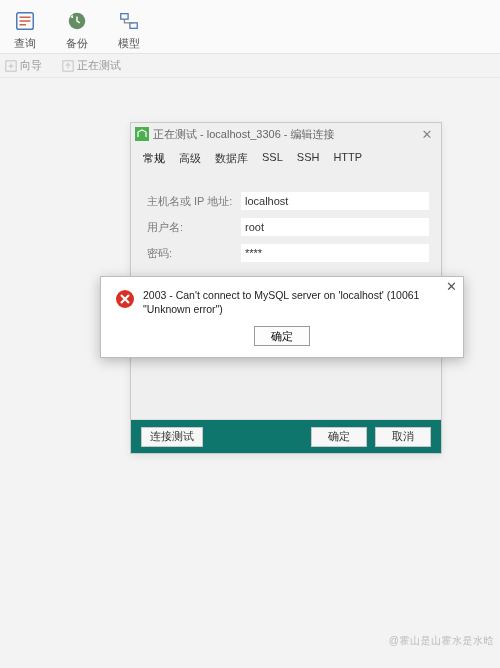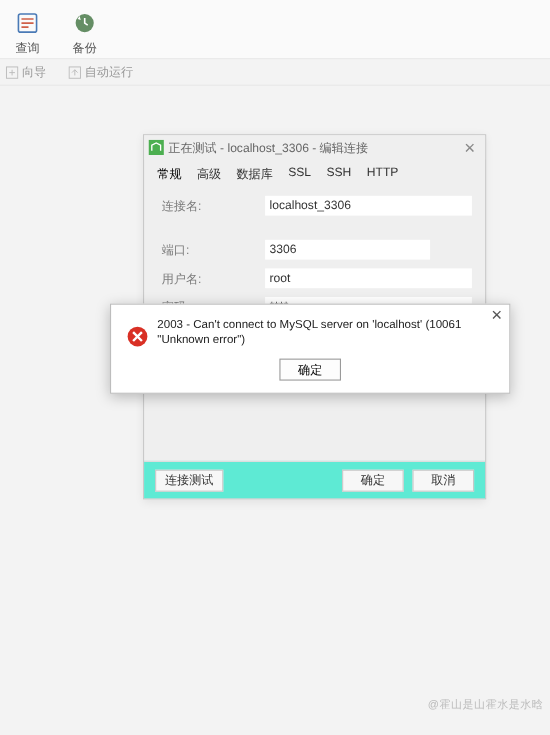--- a/index.html
+++ b/index.html
@@ -27,28 +27,28 @@
   .tab { cursor: pointer; }
   .tab.active { color: #000; }
 
   .form { padding: 4px 12px 0 16px; }
   .form-row { display: flex; align-items: center; height: 26px; gap: 6px; }
   .form-label { width: 88px; font-size: 11px; color: #7a7a7a; }
   .form-input { flex: 1; height: 18px; background: #fff; border: none; font-size: 11px; padding: 0 4px; color: #333; }
   .form-input.short { flex: 0 0 54px; }
   .form-gap { height: 14px; }
 
-  .dlg-footer { position: absolute; bottom: 0; left: 0; right: 0; height: 34px; background: #5eead4; border-top: 1px solid #ddd; display: flex; align-items: center; padding: 0 10px; gap: 8px; }
+  .dlg-footer { position: absolute; bottom: 0; left: 0; right: 0; height: 34px; background: #0f766e; border-top: 1px solid #ddd; display: flex; align-items: center; padding: 0 10px; gap: 8px; }
   .dlg-footer .spacer { flex: 1; }
   .btn { min-width: 56px; height: 20px; background: #f7f7f7; border: 1px solid #c8c8c8; font-size: 11px; color: #333; cursor: pointer; padding: 0 8px; }
 
   
   .err-dialog { position: absolute; left: 100px; top: 198px; width: 364px; height: 82px; background: #fff; border: 1px solid #bdbdbd; box-shadow: 0 3px 12px rgba(0,0,0,0.25); }
   .err-close { position: absolute; top: 2px; right: 6px; font-size: 13px; color: #555; cursor: pointer; }
-  .err-body { display: flex; align-items: flex-end; gap: 8px; padding: 12px 14px 0 14px; }
+  .err-body { display: flex; align-items: flex-start; gap: 8px; padding: 12px 14px 0 14px; }
   .err-icon { width: 20px; height: 20px; flex: 0 0 20px; }
   .err-text { font-size: 10.5px; color: #222; line-height: 1.3; }
   .err-btn-row { display: flex; justify-content: center; padding-top: 10px; }
   .err-btn { min-width: 56px; height: 20px; background: #fdfdfd; border: 1px solid #9a9a9a; font-size: 11px; cursor: pointer; }
 
   .watermark { position: absolute; right: 6px; bottom: 20px; font-size: 10px; color: #bbb; letter-spacing: 0.5px; pointer-events:none;}
 </style>
 </head>
 <body>
 
@@ -65,40 +65,50 @@
   <div class="tool-item">
     <span class="tool-icon">
       <svg viewBox="0 0 24 24" width="22" height="22">
           <circle cx="12" cy="12" r="9" fill="#4a7a4a" opacity="0.85"></circle>
           <path d="M12 7v5l3 2" stroke="#fff" stroke-width="1.6" fill="none"></path>
           <path d="M7 5l-2 3 3 1" fill="#fff"></path>
         </svg>
     </span>
     <span class="tool-label">备份</span>
   </div>
+  <div class="tool-item">
+    <span class="tool-icon">
+      <svg viewBox="0 0 24 24" width="22" height="22">
+          <rect x="3" y="4" width="8" height="6" fill="none" stroke="#4a7ab6" stroke-width="1.4"></rect>
+          <rect x="13" y="14" width="8" height="6" fill="none" stroke="#4a7ab6" stroke-width="1.4"></rect>
+          <path d="M7 10v4h10" stroke="#888" stroke-width="1.4" fill="none"></path>
+        </svg>
+    </span>
+    <span class="tool-label">模型</span>
+  </div>
 </div>
 
 <div class="subbar">
   <span class="sub-item">
     <span class="sub-icon">
       <svg viewBox="0 0 14 14" width="12" height="12">
           <rect x="1" y="1" width="12" height="12" fill="none" stroke="#bbb"></rect>
           <path d="M4 7h6M7 4v6" stroke="#bbb"></path>
         </svg>
     </span>
     <span>向导</span>
   </span>
   <span class="sub-item">
     <span class="sub-icon">
       <svg viewBox="0 0 14 14" width="12" height="12">
           <rect x="1" y="1" width="12" height="12" fill="none" stroke="#bbb"></rect>
           <path d="M4 7l3-3 3 3M7 4v6" stroke="#bbb" fill="none"></path>
         </svg>
     </span>
-    <span>自动运行</span>
+    <span>正在测试</span>
   </span>
 </div>
 
 <div class="canvas">
 
   <div class="dialog">
     <div class="dlg-title">
       <span class="app-icon">
         <svg viewBox="0 0 14 14" width="14" height="14">
             <rect x="0" y="0" width="14" height="14" fill="#4caf50"></rect>
@@ -112,28 +122,24 @@
     <div class="tabs">
       <span class="tab active">常规</span>
       <span class="tab">高级</span>
       <span class="tab">数据库</span>
       <span class="tab">SSL</span>
       <span class="tab">SSH</span>
       <span class="tab">HTTP</span>
     </div>
 
     <div class="form">
-      <div class="form-row">
-        <span class="form-label">连接名:</span>
-        <input class="form-input" value="localhost_3306" style="">
-      </div>
       <div class="form-gap"></div>
       <div class="form-row">
-        <span class="form-label">端口:</span>
-        <input class="form-input short" value="3306" style="">
+        <span class="form-label">主机名或 IP 地址:</span>
+        <input class="form-input" value="localhost" style="">
       </div>
       <div class="form-row">
         <span class="form-label">用户名:</span>
         <input class="form-input" value="root" style="">
       </div>
       <div class="form-row">
         <span class="form-label">密码:</span>
         <input class="form-input" value="****" style="">
       </div>
     </div>

